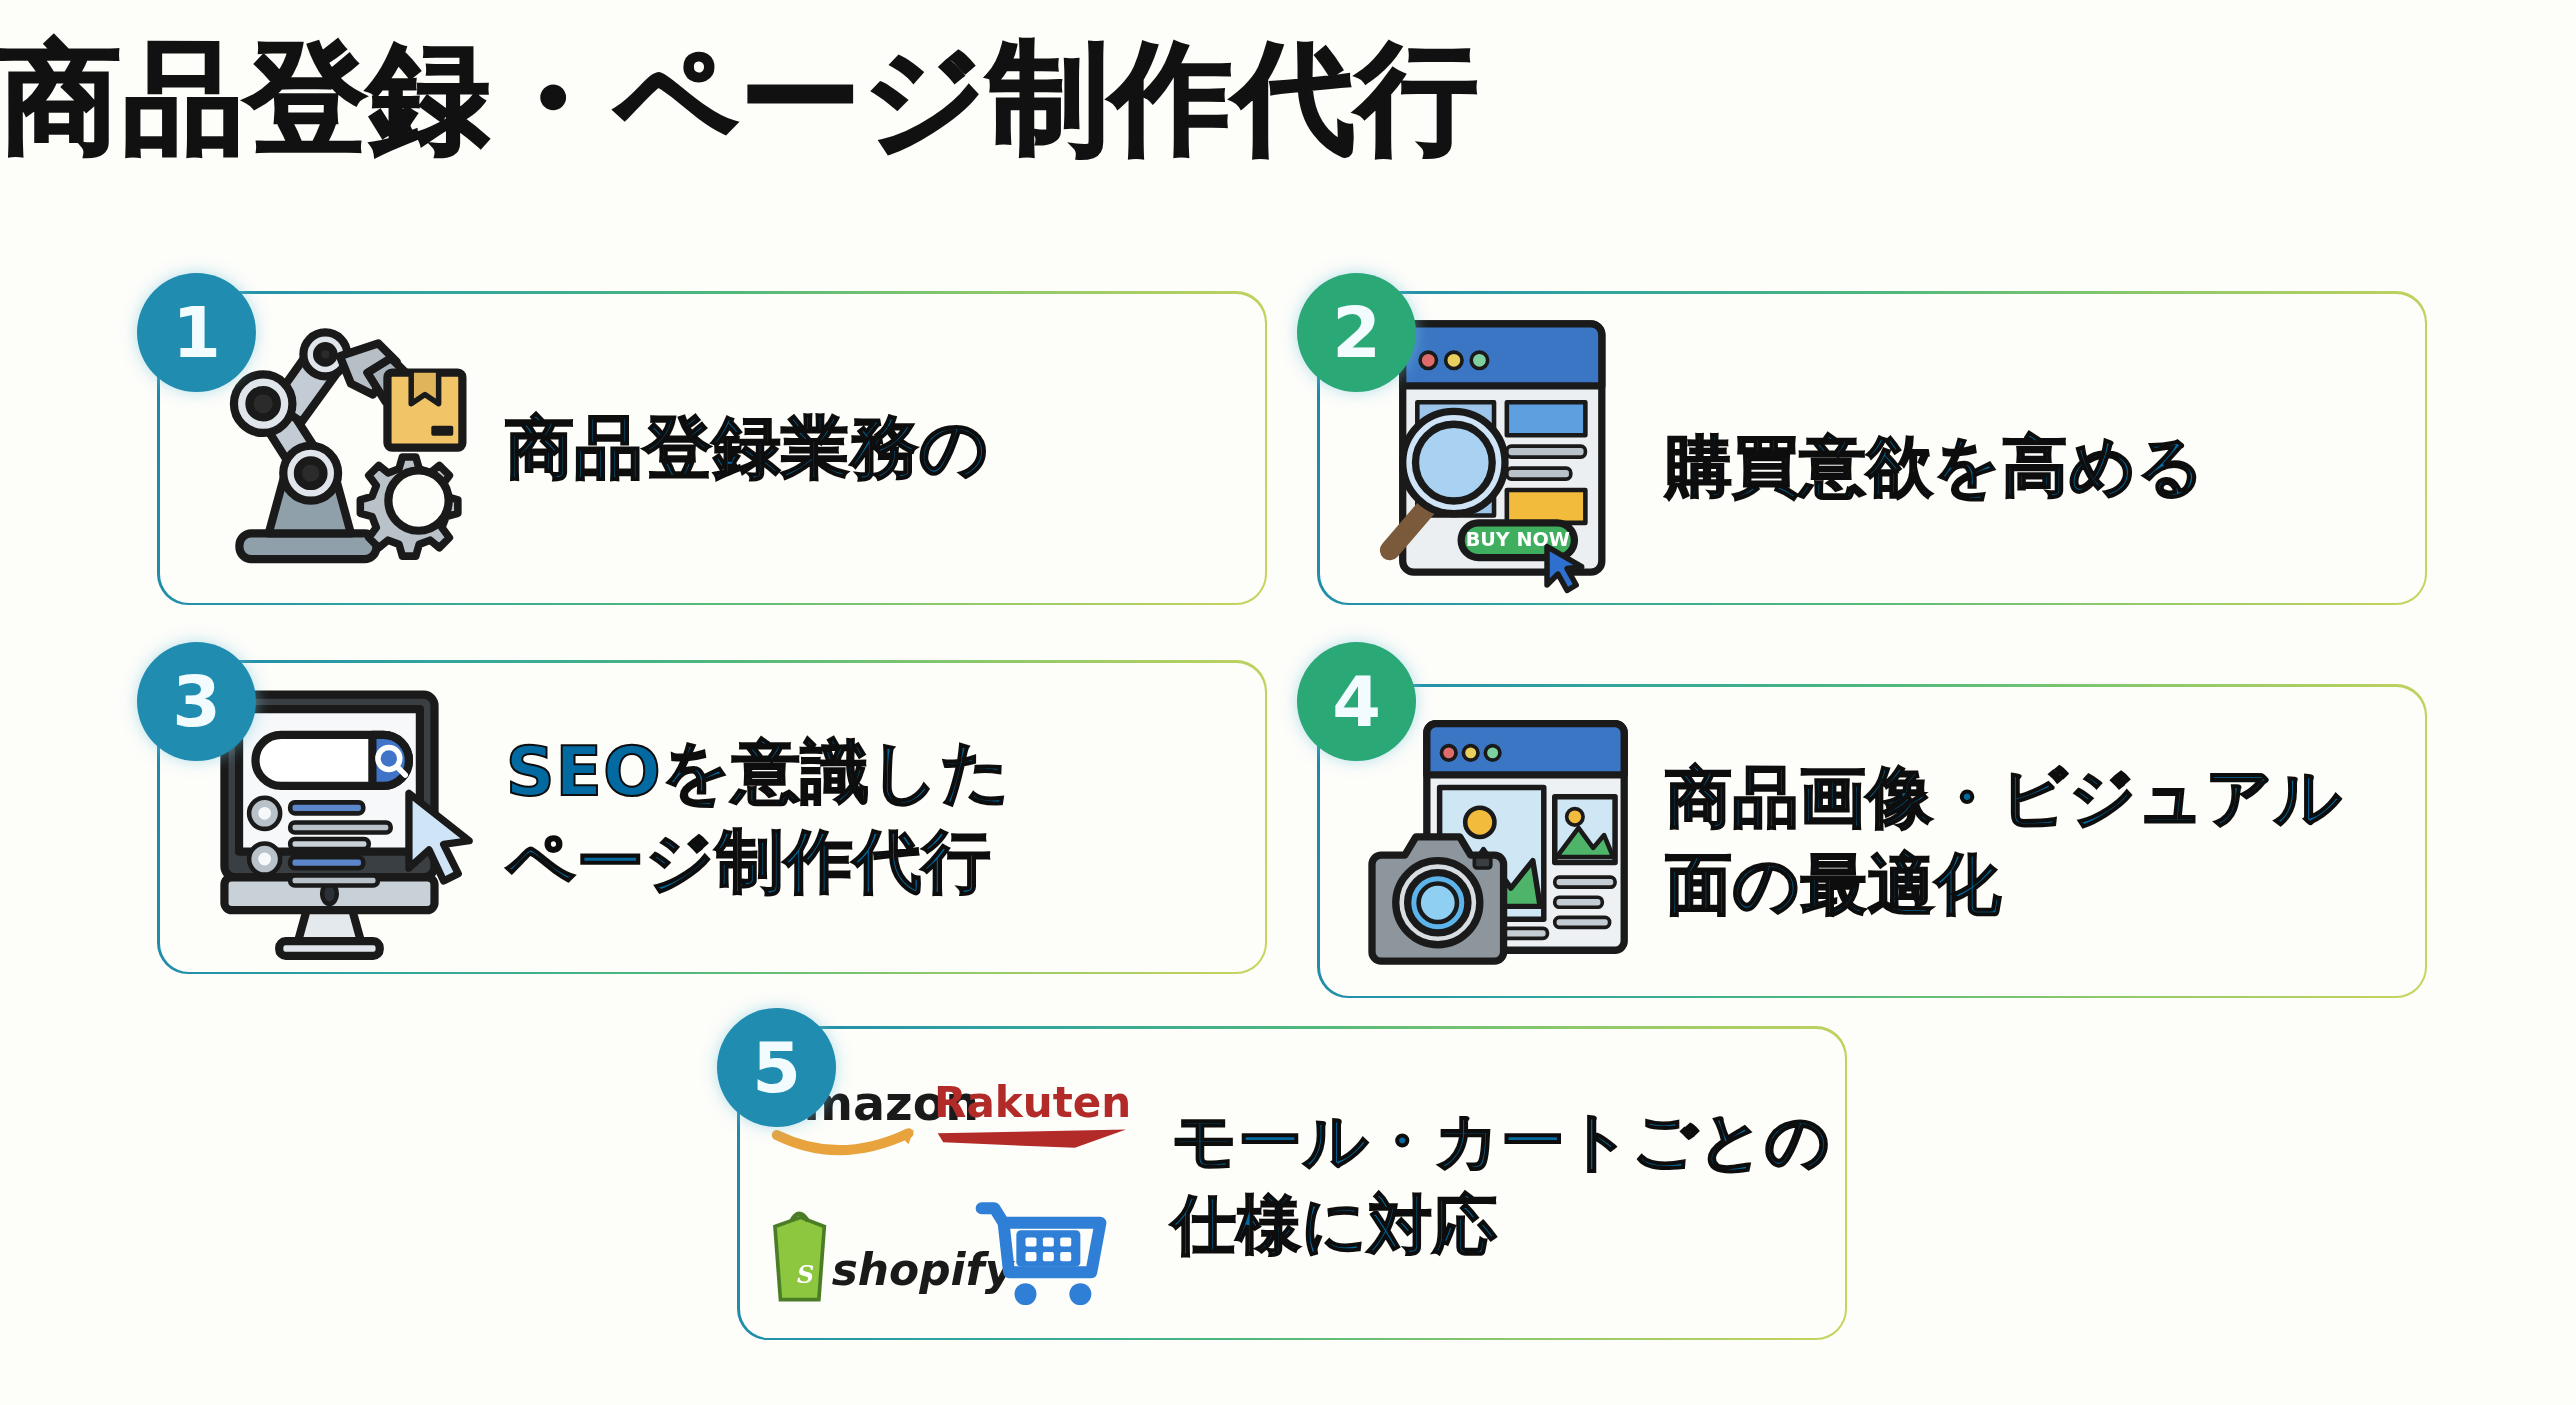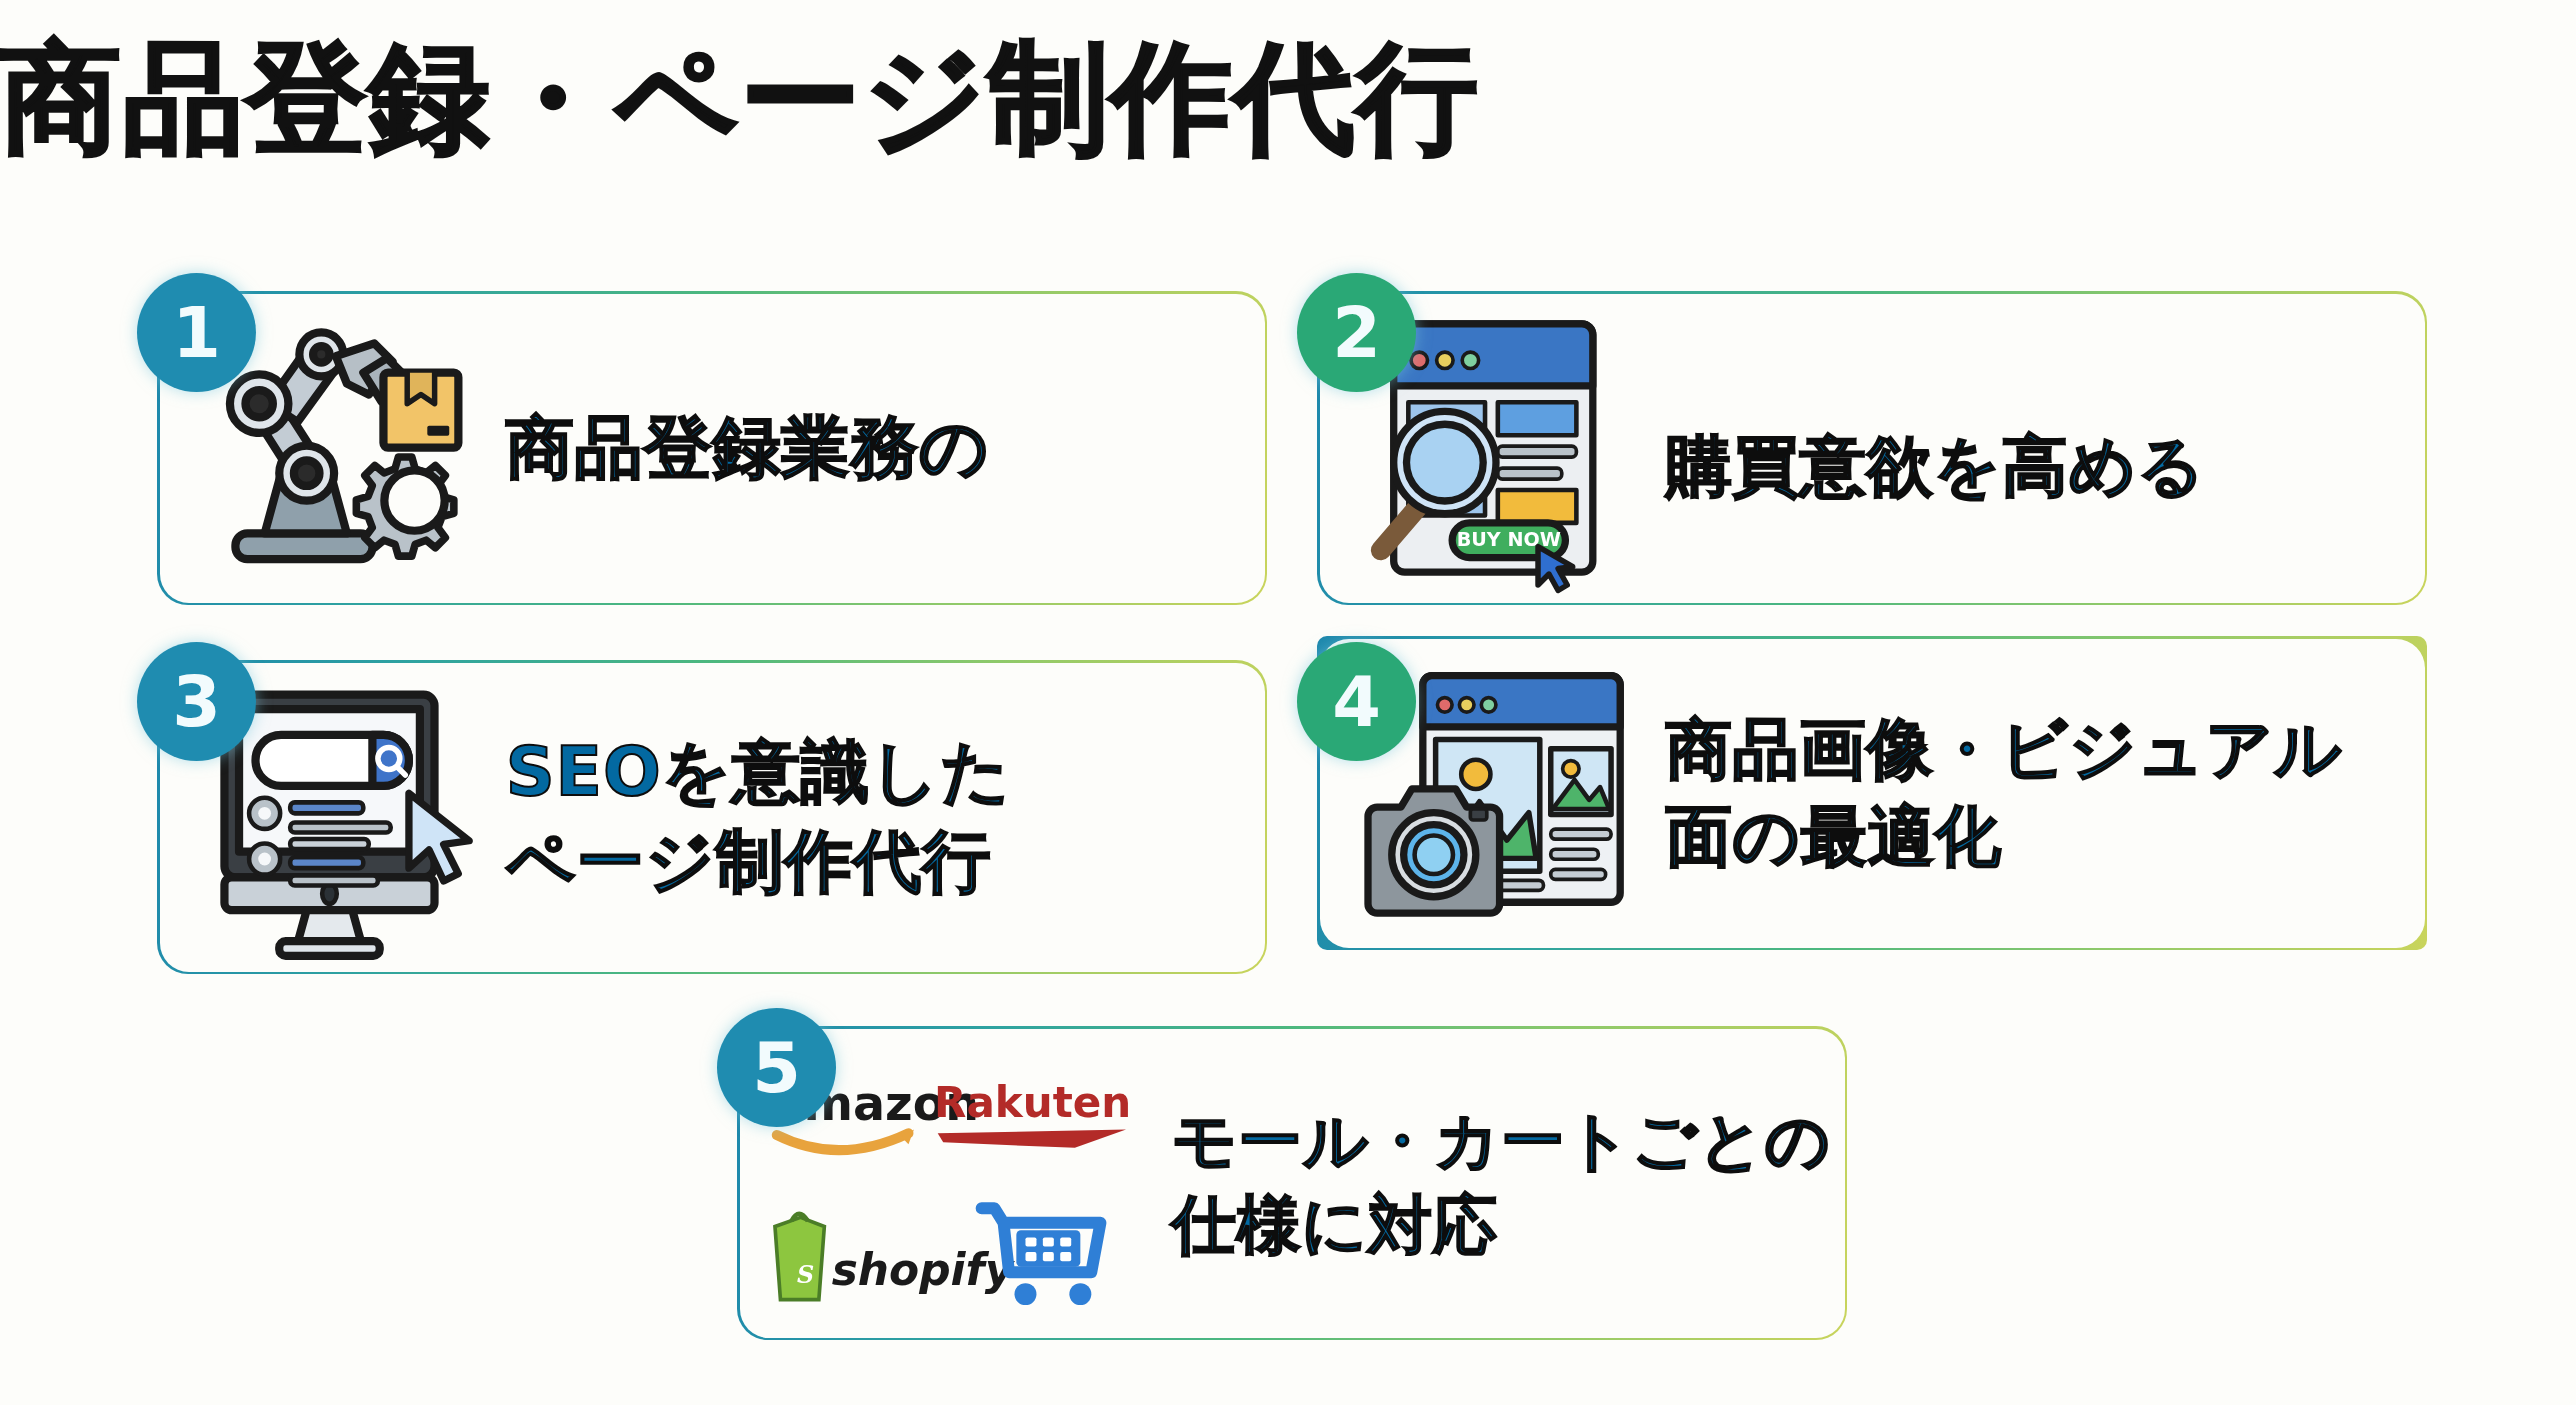--- a/index.html
+++ b/index.html
@@ -35,21 +35,21 @@
     width:100%;height:100%;
     background:#fdfdfa;
     border-radius:29px;
     display:flex;
     align-items:center;
     box-sizing:border-box;
   }
   .c1{left:157px; top:291px; width:1105px; height:309px;}
   .c2{left:1317px;top:291px; width:1105px; height:309px;}
   .c3{left:157px; top:660px; width:1105px; height:309px;}
-  .c4{left:1317px;top:636px; width:1105px; height:309px;border-radius:10px;}
+  .c4{left:1317px;top:684px; width:1105px; height:309px;}
   .c5{left:737px; top:1026px;width:1105px; height:309px;}
 
   .badge{
     position:absolute;
     width:119px;height:119px;
     border-radius:50%;
     display:flex;align-items:center;justify-content:center;
     color:#f2fbfd;
     font-size:70px;
     font-weight:700;
@@ -62,21 +62,21 @@
   .bp1{left:137px; top:273px;}
   .bp2{left:1297px;top:273px;}
   .bp3{left:137px; top:642px;}
   .bp4{left:1297px;top:642px;}
   .bp5{left:717px; top:1008px;}
 
   .icon-wrap{
     flex:0 0 auto;
     width:274px;height:274px;
     margin-left:48px;
-    display:flex;align-items:center;
+    display:flex;align-items:center;justify-content:center;
   }
   .c5 .icon-wrap{width:384px;margin-left:24px;}
 
   .card-text{
     flex:1 1 auto;
     margin-left:24px;
     color:#0369a1;
     font-size:68px;
     font-weight:700;
     line-height:1.32;

